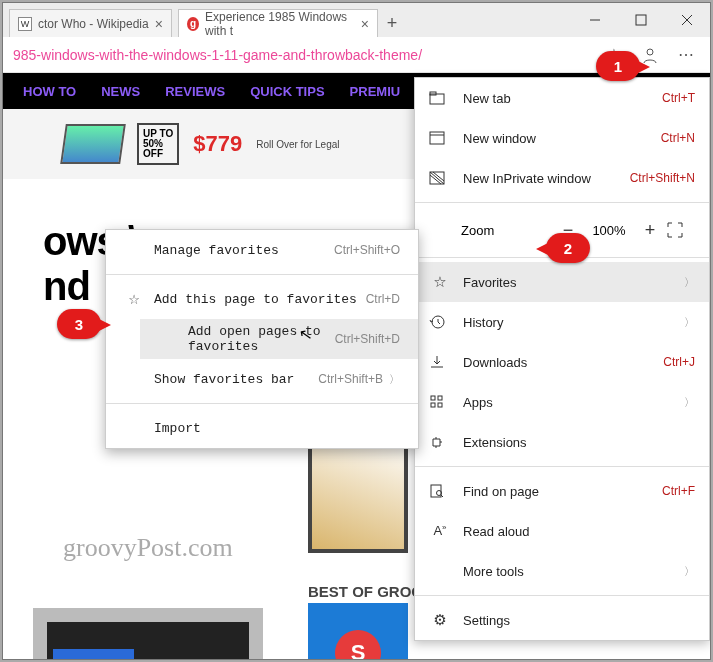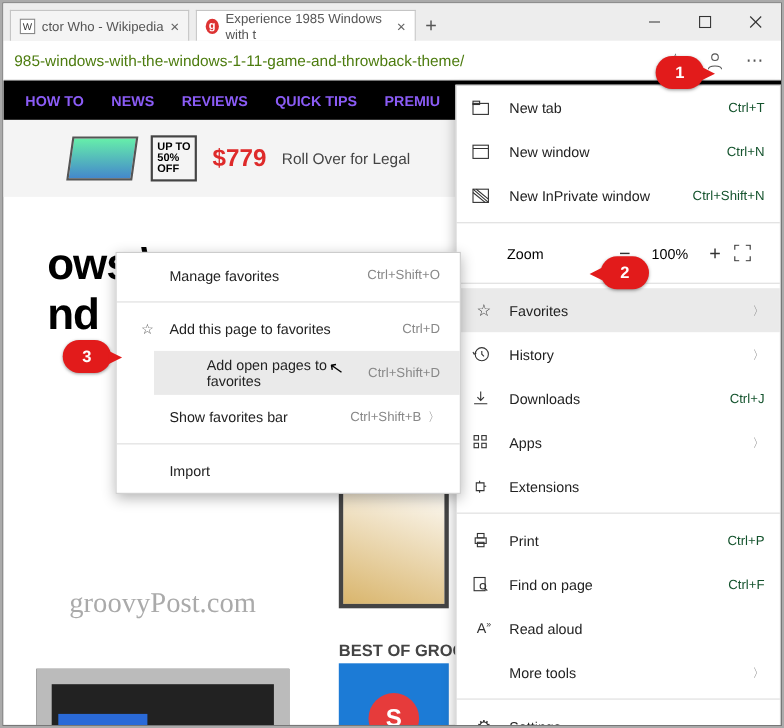--- a/index.html
+++ b/index.html
@@ -6,61 +6,61 @@
   body { width: 713px; height: 662px; background: #aaa; overflow: hidden; position: relative; }
   .frame { position:absolute; left:2px; top:2px; width:709px; height:658px; border:1px solid #777; background:#fff; overflow:hidden; }
   .titlebar { height:34px; background:#ededed; display:flex; align-items:flex-end; position:relative; }
   .tab { height:28px; border:1px solid #c5c5c5; border-bottom:none; margin-left:6px; display:flex; align-items:center; padding:0 8px; font-size:12px; background:#f4f4f4; color:#555; max-width:200px; overflow:hidden;}
   .tab.active{ background:#fff; }
   .tab .close { margin-left:6px; color:#666; font-size:14px;}
   .newtab{ width:28px;height:28px;display:flex;align-items:center;justify-content:center;color:#555;font-size:18px;}
   .winbtns{ position:absolute; right:0; top:0; height:34px; display:flex;}
   .winbtn{ width:46px; display:flex;align-items:center;justify-content:center;color:#333;}
   .addr{ height:36px; display:flex; align-items:center; padding:0 6px; background:#fff; border-bottom:1px solid #e4e4e4;}
-  .addr .omni{ flex:1; font-size:14px; color:#4d7c0f; padding:2px 4px; white-space:nowrap; overflow:hidden;}
+  .addr .omni{ flex:1; font-size:14px; color:#ec4899; padding:2px 4px; white-space:nowrap; overflow:hidden;}
   .addr .ico{ width:36px;height:36px; display:flex;align-items:center;justify-content:center;color:#555;}
   .page{ position:relative; height:calc(100% - 70px); overflow:hidden;}
   .navbar{ background:#000; height:36px; display:flex; align-items:center; padding:0 20px; gap:25px;}
   .navbar span{ color:#8b5cf6; font-weight:bold; font-size:13px;}
   .promo{ background:#f4f4f4;height:70px;display:flex;align-items:center; padding:0 60px; gap:14px;}
   .laptop{ width:60px;height:40px; background:linear-gradient(#6ea, #48c); border:2px solid #555; transform:skewX(-8deg);}
   .redprice{ color:#de2a2a; font-size:22px; font-weight:bold;}
   .promo .tag{ font-size:10px; font-weight:bold; border:2px solid #444; padding:4px; line-height:1;}
-  .roll{ font-size:14px;color:#444;}
+  .roll{ font-size:10px;color:#444;}
   .hd{ padding:40px 40px 0 40px;}
   .hd h1{ font-size:40px; font-weight:900; letter-spacing:-1px;}
   .wm{ position:absolute; left:60px; top:460px; font-family:Georgia,serif; font-size:26px; color:#aaa;}
   .best{ position:absolute; left:305px; top:510px; font-size:15px; font-weight:bold; color:#444;}
   .thumb{ position:absolute; left:30px; top:535px; width:230px; height:110px; background:#222; border:14px solid #bbb; display:flex;align-items:flex-end;}
   .thumb .sky{ width:40%;height:60%;background:#2a6ad8; margin:6px;}
   .laptop2{ position:absolute; left:305px; top:360px; width:100px;height:120px; background:linear-gradient(20deg,#d9b56c,#fff); border:4px solid #444;}
   .stile{ position:absolute; left:305px;top:530px;width:100px;height:100px;background:#1c7bd6; border-radius:0; display:flex;align-items:center;justify-content:center;}
   .stile .c{ width:46px;height:46px;border-radius:50%;background:#e63b3b;display:flex;align-items:center;justify-content:center;color:#fff;font-size:22px;font-weight:bold;}
 
   
   .menu{ position:absolute; right:0; top:74px; width:296px; background:#fff; border:1px solid #ccc; box-shadow:-1px 3px 10px rgba(0,0,0,.25); z-index:10;}
   .mrow{ height:40px; display:flex; align-items:center; padding:0 14px; font-size:13px; color:#222; position:relative;}
   .mrow.hover{ background:#eaeaea;}
   .mrow .ic{ width:22px; text-align:center; margin-right:12px; color:#333; font-size:15px;}
   .mrow .lbl{ flex:1;}
-  .mrow .short{ font-size:12px; color:#14532d;}
+  .mrow .short{ font-size:12px; color:#b91c1c;}
   .mrow .chev{ color:#888; font-size:11px; margin-left:8px;}
   .msep{ height:1px; background:#ddd; margin:4px 0;}
   .zoomrow{ height:46px; display:flex; align-items:center; padding:0 12px;}
   .zoomrow .zlbl{ flex:1; font-size:13px; padding-left:34px;}
   .zbtn{ width:34px; text-align:center; font-size:18px; color:#333;}
   .zval{ width:48px;text-align:center;font-size:13px;}
   .full{ width:30px;text-align:center;}
 
   
   .submenu{ position:absolute; left:102px; top:226px; width:314px; background:#fff; border:1px solid #ccc; box-shadow:0 4px 12px rgba(0,0,0,.3); z-index:20;}
   .srow{ height:40px; display:flex; align-items:center; padding:0 18px; font-size:13px; color:#222;}
   .srow.hover{ background:#eaeaea;margin-left:34px;}
   .srow .ic{ width:20px; text-align:center; margin-right:10px; color:#555;}
-  .srow .lbl{ flex:1;}
+  .srow .lbl{ flex:1;font-family:Liberation Mono, monospace;}
   .srow .short{ font-size:12px;color:#888;}
   .srow .chev{ color:#888; font-size:11px; margin-left:6px;}
 
   
   .badge{ position:absolute; width:44px;height:30px; background:#e21b1b; border-radius:15px; color:#fff; font-weight:bold; font-size:15px; display:flex;align-items:center;justify-content:center; z-index:40; box-shadow:0 1px 3px rgba(0,0,0,.4);}
   .badge::before{ content:""; position:absolute; width:0;height:0;}
   .b1{ right:70px; top:48px;}
   .b1::before{ right:-10px; top:10px; border-left:12px solid #e21b1b; border-top:6px solid transparent; border-bottom:6px solid transparent;}
   .b2{ right:120px; top:230px;}
   .b2::before{ left:-10px; top:10px; border-right:12px solid #e21b1b; border-top:6px solid transparent; border-bottom:6px solid transparent;}
@@ -237,31 +237,20 @@
           <svg width="16" height="16">
             <path d="M4 5h7v7H4zM7 3v2M11 8h2M7 12v2" fill="none" stroke="#333"></path>
           </svg>
         </span>
     <span class="lbl">Extensions</span>
   </div>
   <div class="msep"></div>
   <div class="mrow">
     <span class="ic">
           <svg width="16" height="16">
-            <rect x="3" y="6" width="10" height="5" fill="none" stroke="#333"></rect>
-            <rect x="5" y="2" width="6" height="4" fill="none" stroke="#333"></rect>
-            <rect x="5" y="10" width="6" height="4" fill="none" stroke="#333"></rect>
-          </svg>
-        </span>
-    <span class="lbl">Print</span>
-    <span class="short">Ctrl+P</span>
-  </div>
-  <div class="mrow">
-    <span class="ic">
-          <svg width="16" height="16">
             <rect x="2" y="2" width="10" height="12" fill="none" stroke="#333"></rect>
             <circle cx="10" cy="10" r="2.5" fill="none" stroke="#333"></circle>
             <line x1="12" y1="12" x2="14" y2="14" stroke="#333"></line>
           </svg>
         </span>
     <span class="lbl">Find on page</span>
     <span class="short">Ctrl+F</span>
   </div>
   <div class="mrow">
     <span class="ic" style="font-size:13px;">A<sup style="font-size:8px;">»</sup></span>

